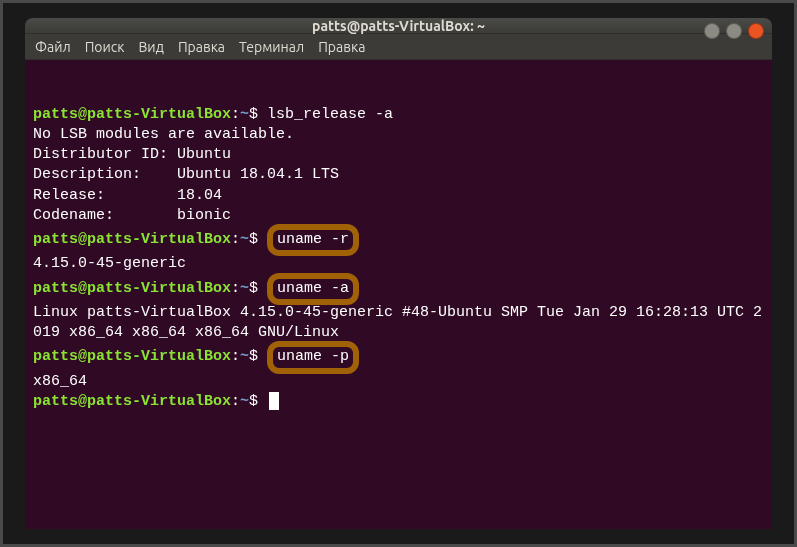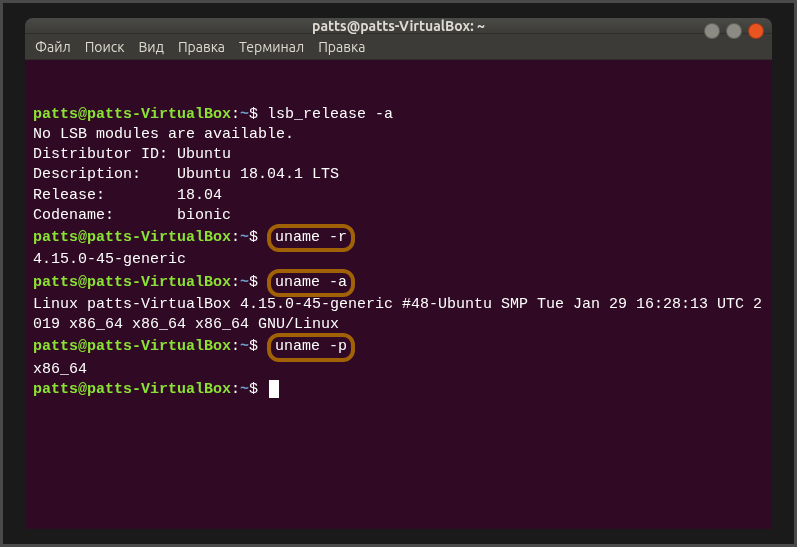--- a/index.html
+++ b/index.html
@@ -102,21 +102,21 @@
     }
     .prompt-path {
       color: #729fcf;
       font-weight: bold;
     }
     .output {
       color: #ffffff;
     }
     .highlight {
       display: inline-block;
-      border: 4px solid #a16207;
+      border: 6px solid #a16207;
       border-radius: 12px;
       padding: 0 4px;
       margin: -2px 0;
     }
     .cursor {
       display: inline-block;
       width: 10px;
       height: 18px;
       background: #ffffff;
       vertical-align: text-bottom;

